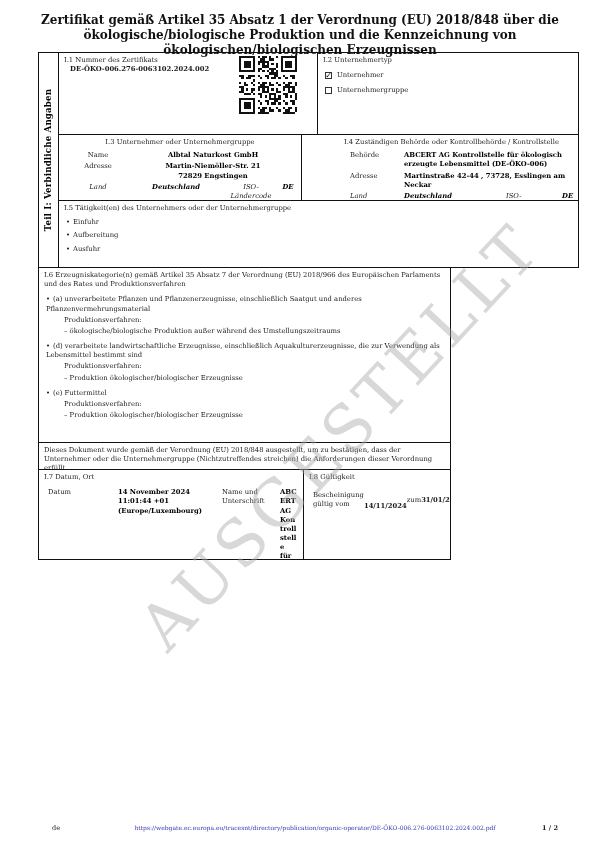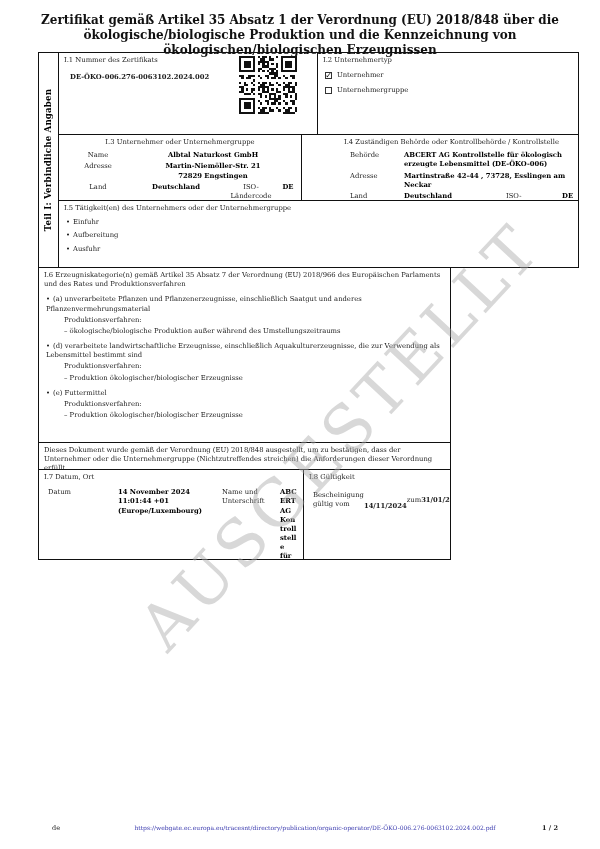--- a/index.html
+++ b/index.html
@@ -36,33 +36,33 @@
   .cell + .cell{border-left:1.5px solid #111;}
   .row-full{border:1.5px solid #111;border-top:none;padding:3px 5px;position:relative;overflow:hidden;}
   .r6{height:175px;}
   .statement-row{height:27px;}
   .r78{height:90px;display:flex;padding:0;}
   .label{font-size:6.8px;color:#222;}
   .value{font-weight:bold;color:#000;}
   
   .c-i1{flex:0 0 258px;}
   .c-i2{flex:1;}
-  .cert-no{margin-top:8px;font-weight:bold;padding-left:6px;}
+  .cert-no{font-weight:bold;padding-left:6px;}
   .qr{position:absolute;top:3px;right:20px;width:58px;height:58px;background:#fff;}
   .checkline{display:flex;align-items:center;margin-top:6px;padding-left:2px;}
   .checkbox{
     width:7px;height:7px;border:1px solid #333;margin-right:5px;flex:0 0 7px;
     display:flex;align-items:center;justify-content:center;
     font-size:8px;line-height:7px;color:#000;background:#fff;
   }
   
   .c-i3{flex:0 0 242px;text-align:center;}
   .c-i4{flex:1;padding-left:42px;}
   .fgrid{display:grid;grid-template-columns:56px 1fr;column-gap:4px;row-gap:2px;margin-top:4px;padding-left:6px;}
-  .fgrid4{display:grid;grid-template-columns:56px 92px 50px 1fr;column-gap:4px;margin-top:2px;padding-left:6px;}
+  .fgrid4{display:grid;grid-template-columns:56px 92px 50px 1fr;column-gap:4px;margin-top:2px;padding-left:6px;font-style:italic;}
   .c-i4 .fgrid{grid-template-columns:50px 1fr;}
   .c-i4 .fgrid4{grid-template-columns:50px 98px 52px 1fr;}
   
   .bullets div{margin-top:4.5px;padding-left:2px;}
   .bullet-glyph{margin-right:3px;}
   
   .cat-item{margin-top:6px;padding-left:2px;}
   .cat-sub{padding-left:18px;margin-top:2px;}
   
   .c-i7{flex:0 0 264px;padding:3px 5px;}

